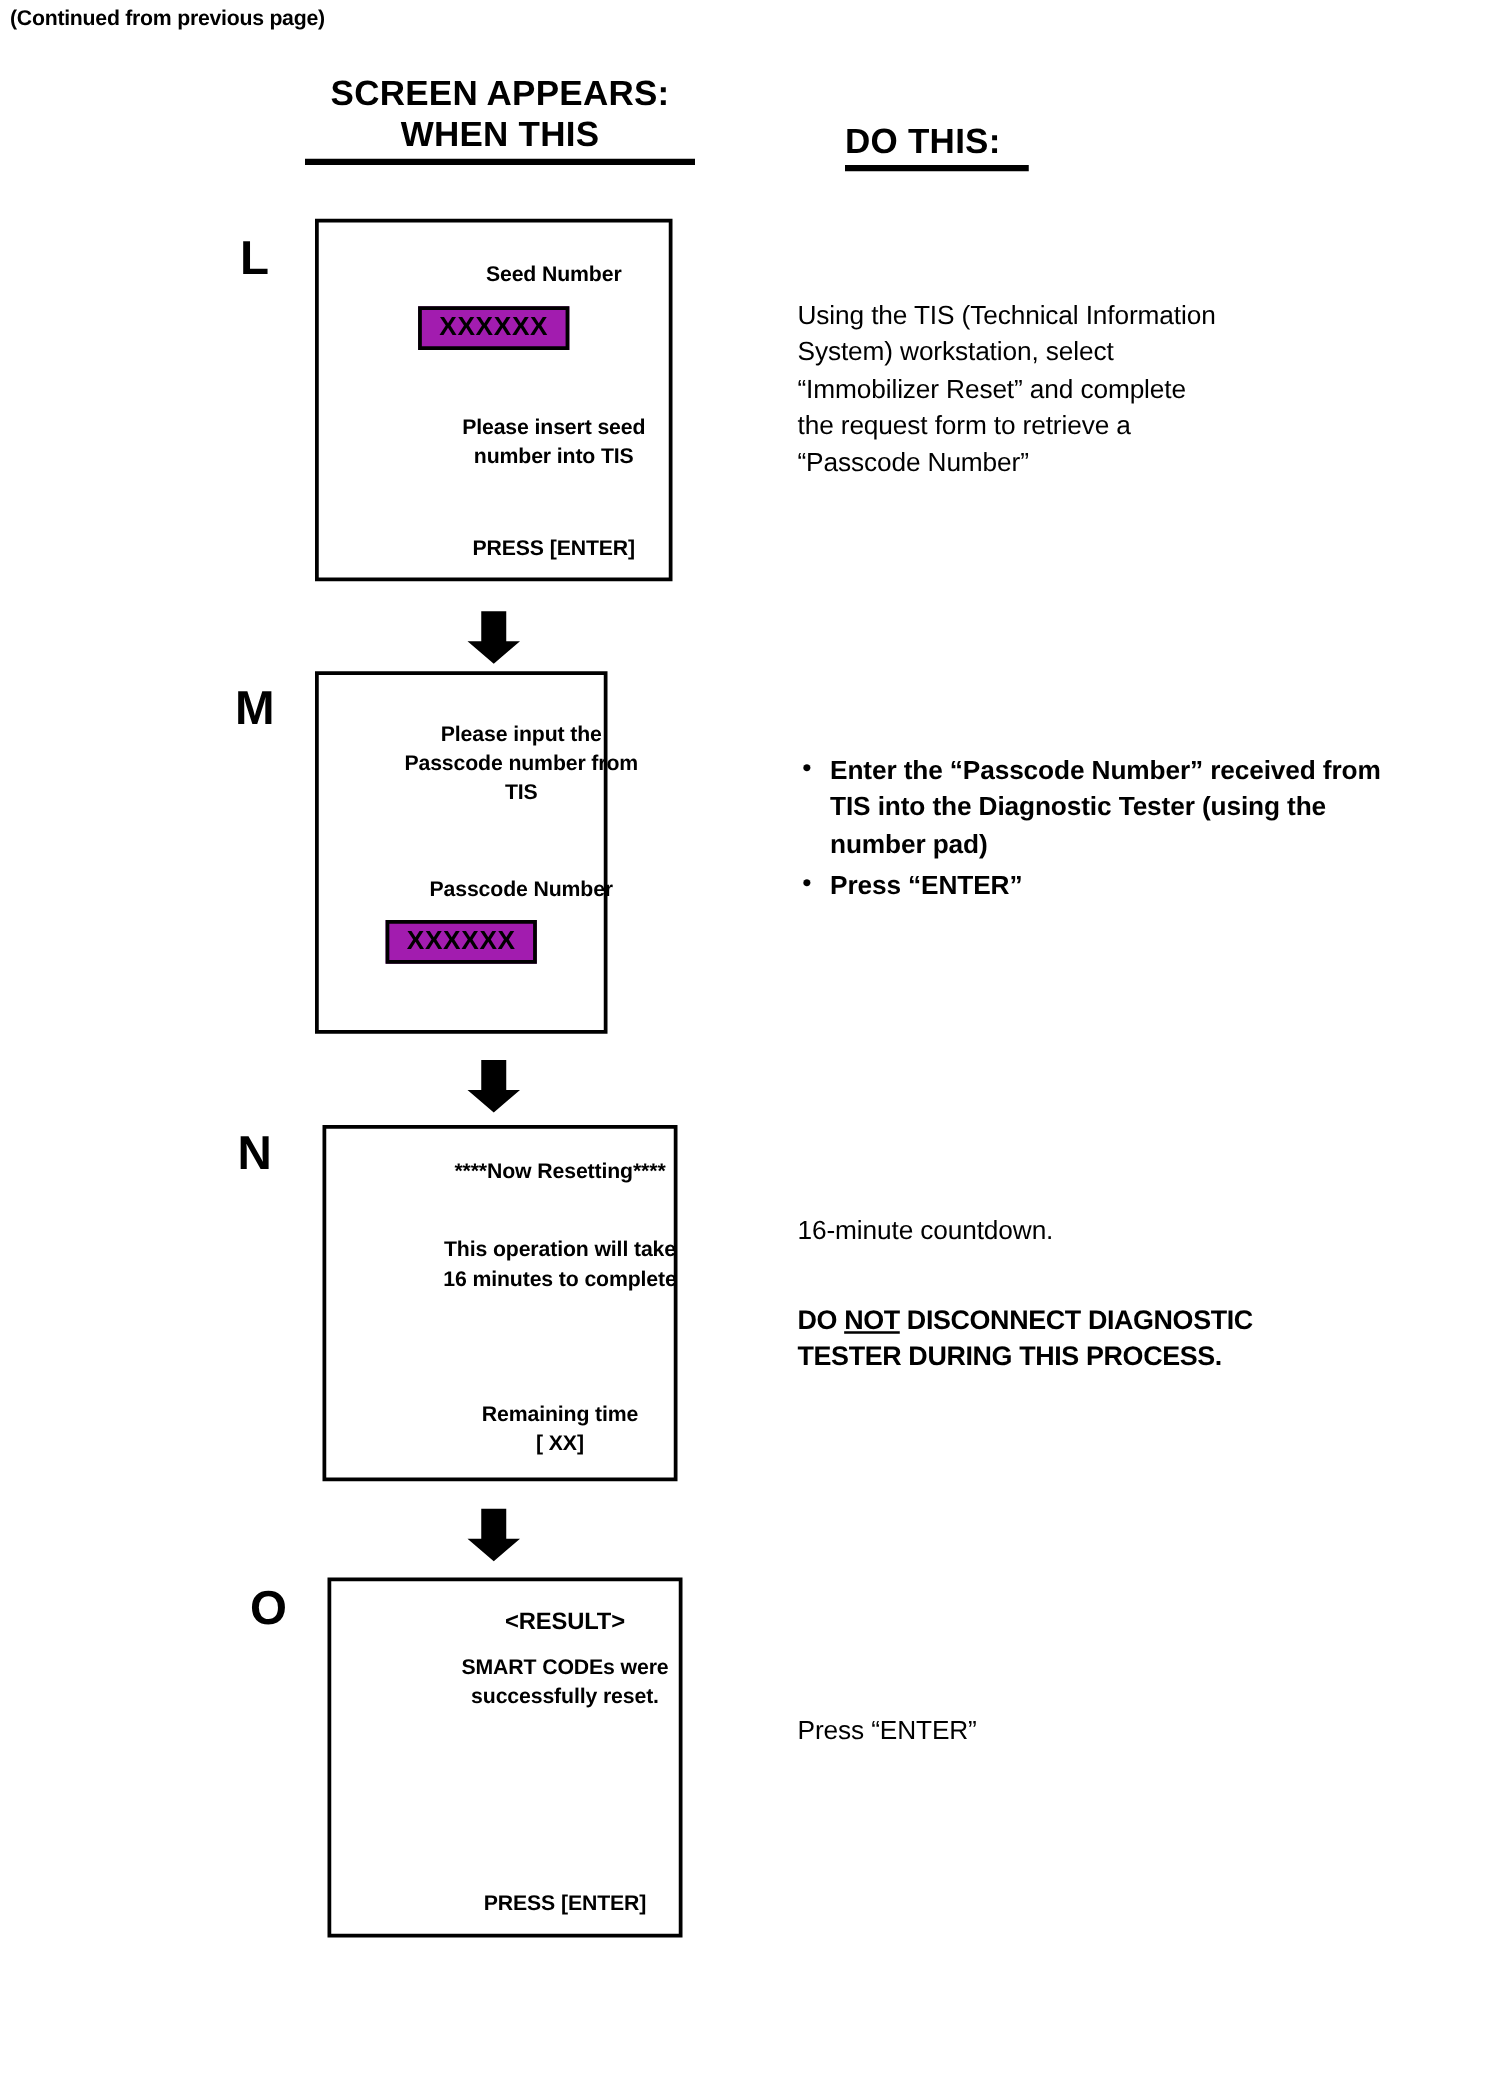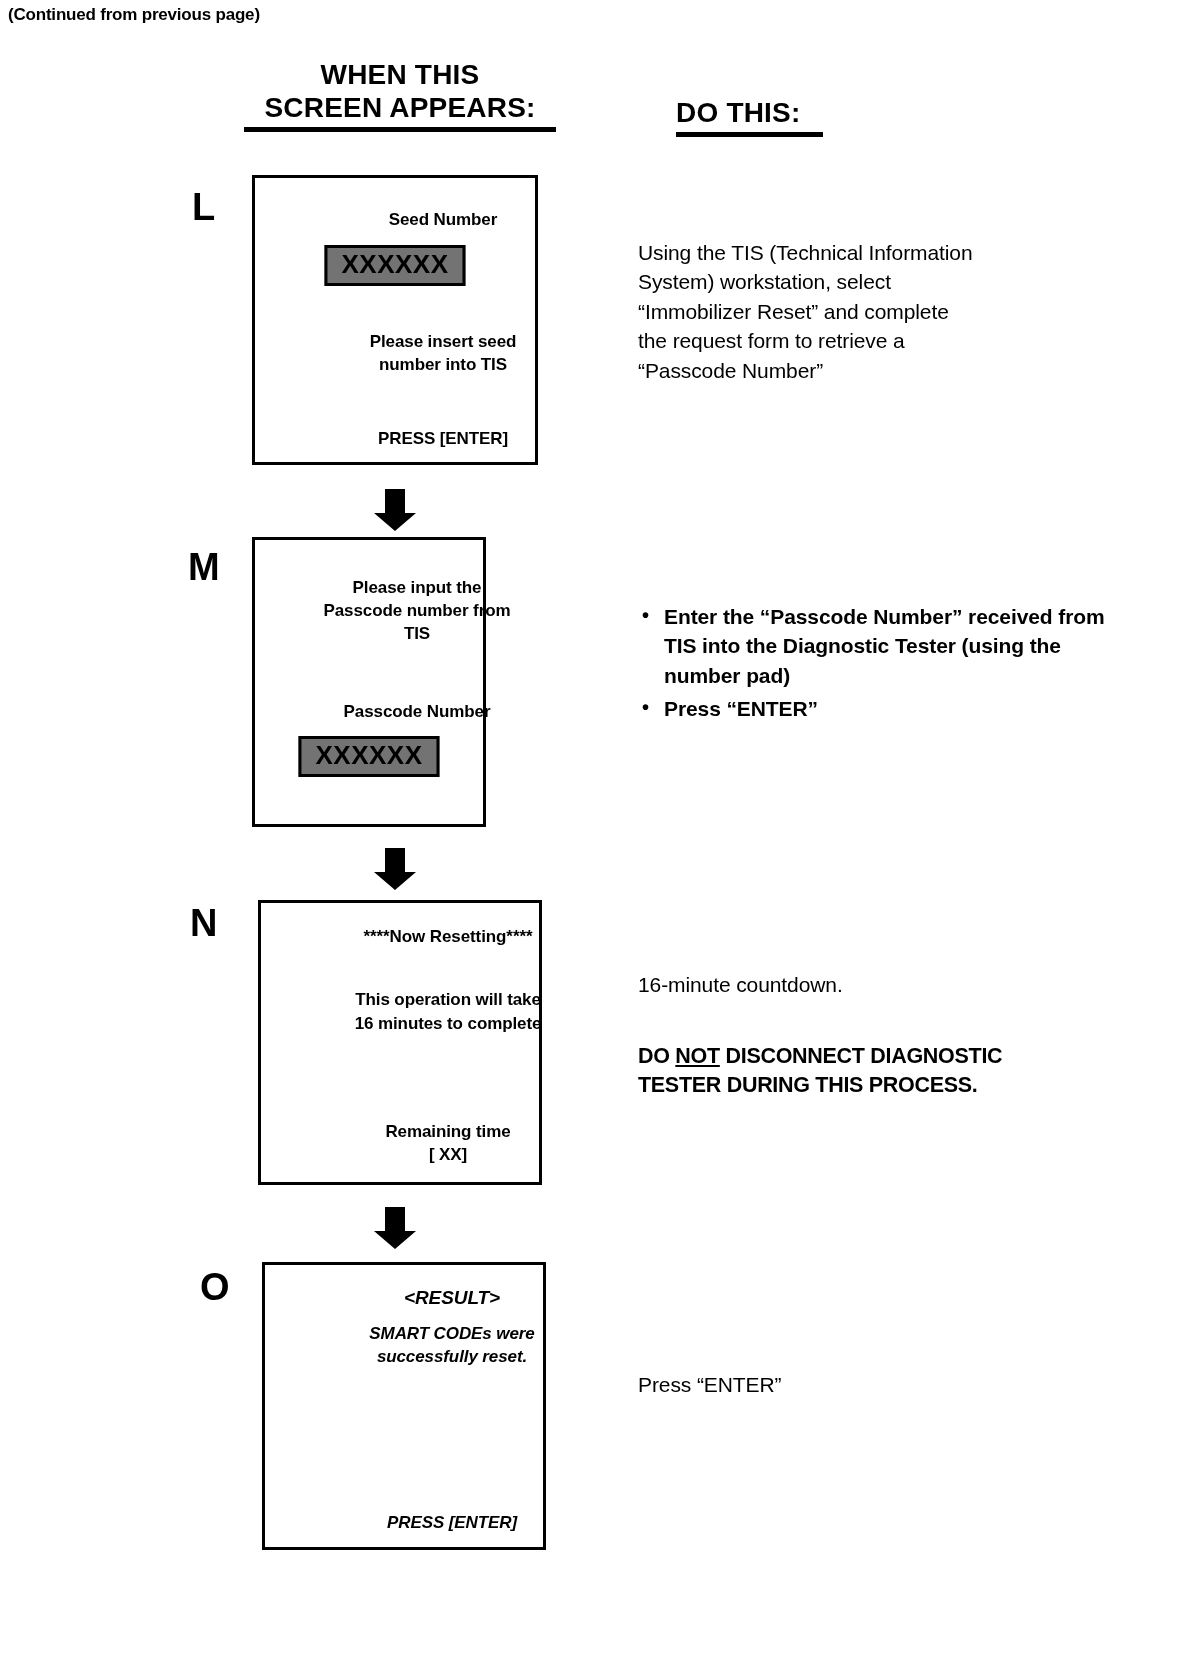--- a/index.html
+++ b/index.html
@@ -81,25 +81,25 @@
     line-height: 1.33;
     letter-spacing: -0.1px;
     padding-left: 48px;
   }
   .value-box {
     position: absolute;
     left: 50%;
     transform: translateX(-50%);
     border: 3px solid #000;
     padding: 2px 14px 3px 14px;
-    font-size: 26px;
+    font-size: 21px;
     font-weight: bold;
     letter-spacing: 0.5px;
     line-height: 1.15;
-    background: #737373;
+    background: #a21caf;
   }
 
   
   .arrow {
     position: absolute;
     width: 46px;
     height: 46px;
   }
 
   
@@ -140,22 +140,22 @@
     top: -1px;
     font-size: 20px;
   }
 </style>
 </head>
 <body>
 
 <div class="continued">(Continued from previous page)</div>
 
 <div class="col-head-left">
+  <div>SCREEN APPEARS:</div>
   <div>WHEN THIS</div>
-  <div>SCREEN APPEARS:</div>
   <div class="rule"></div>
 </div>
 
 <div class="col-head-right">
   <div>DO THIS:</div>
   <div class="rule"></div>
 </div>
 
 <div class="screen-label" style="left:192px; top:188px;">L</div>
 
@@ -222,21 +222,21 @@
   <div>16-minute countdown.</div>
 </div>
 
 <div class="instr-caps" style="left:638px; top:1042px; width:500px;">
   <div><span>DO </span><u>NOT</u><span> DISCONNECT DIAGNOSTIC</span></div>
   <div>TESTER DURING THIS PROCESS.</div>
 </div>
 
 <div class="screen-label" style="left:200px; top:1268px;">O</div>
 
-<div class="screen" id="screen-o" style="left:262px; top:1262px; width:284px; height:288px;font-style:italic;">
+<div class="screen" id="screen-o" style="left:262px; top:1262px; width:284px; height:288px;">
   <div class="scr-line" style="top:20px; font-size:19px;">&lt;RESULT&gt;</div>
   <div class="scr-line" style="top:58px;">SMART CODEs were</div>
   <div class="scr-line" style="top:81px;">successfully reset.</div>
   <div class="scr-line" style="top:247px;">PRESS [ENTER]</div>
 </div>
 
 <div class="instr" style="left:638px; top:1370px; width:460px;">
   <div>Press “ENTER”</div>
 </div>
 

